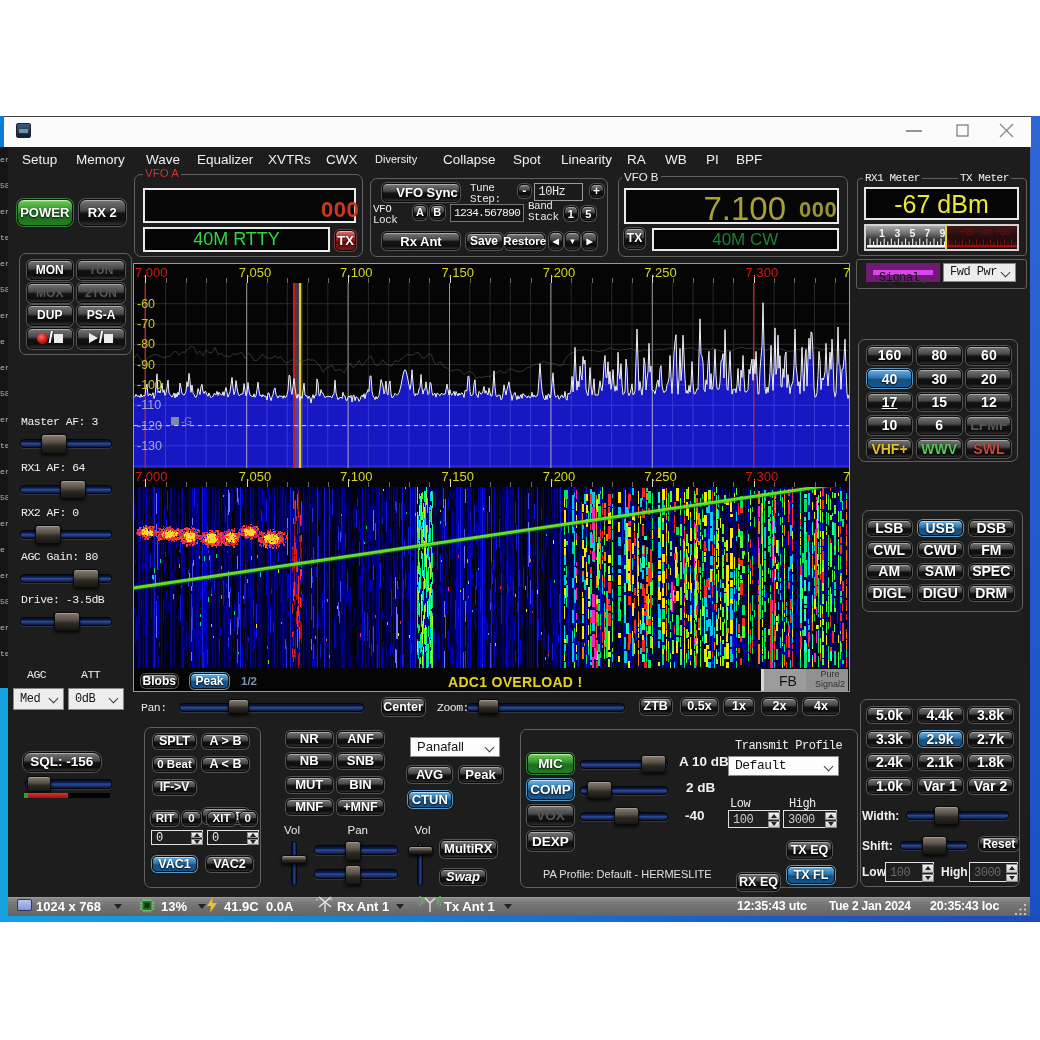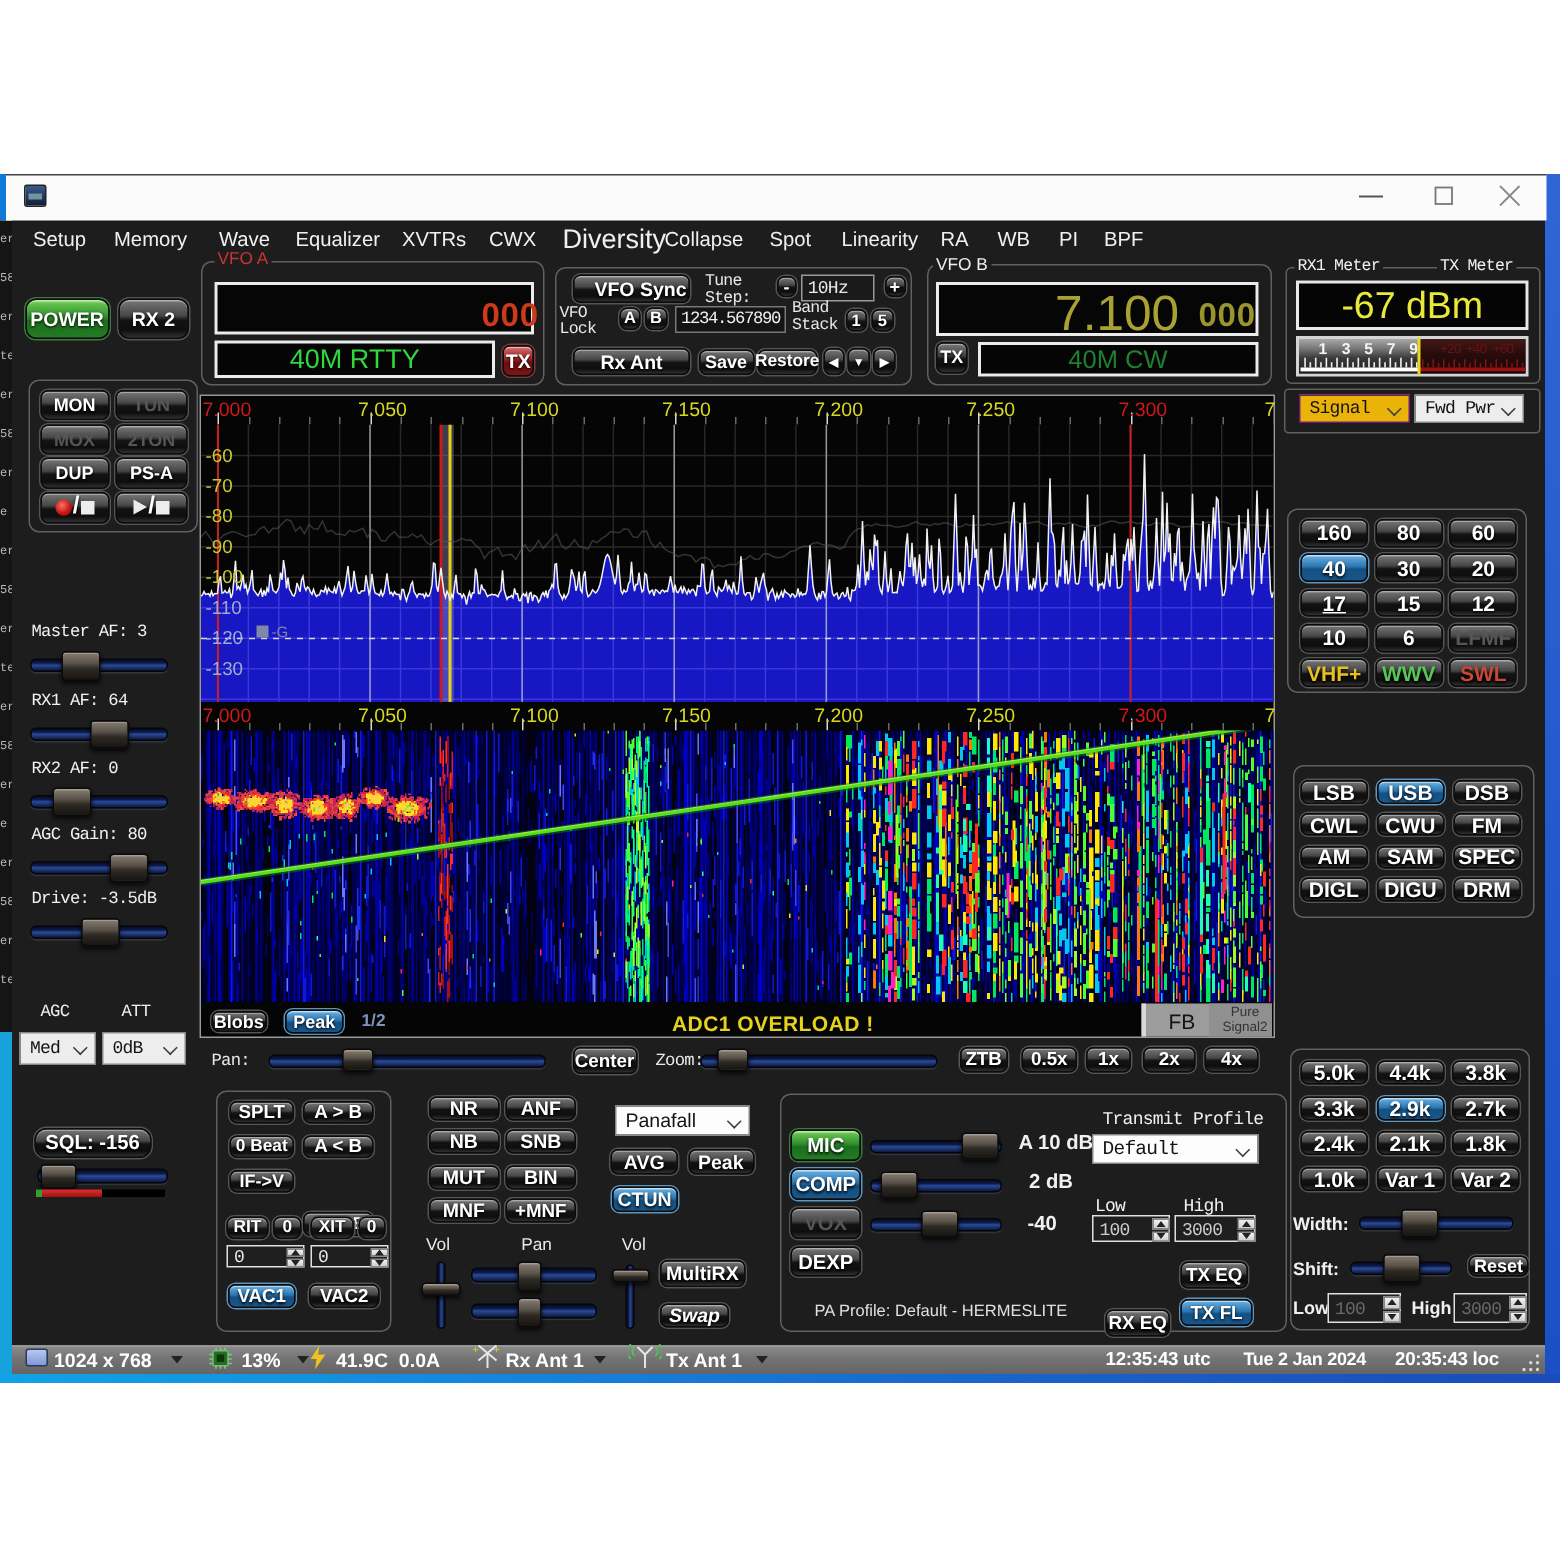--- a/index.html
+++ b/index.html
@@ -41,21 +41,21 @@
       <line x1="113" y1="6" x2="100" y2="19" stroke="#888" stroke-width="1.2"></line>
     </svg>
 <div style="left:8px;top:147px;width:1022px;height:750px;background:#1d1d1d"></div>
 <div style="left:8px;top:897px;width:1022px;height:19px;background:linear-gradient(180deg,#8a8a8a,#747474 40%,#646464);border-top:1px solid #9a9a9a"></div>
 <div class="sans" style="left:22px;top:152px;font-size:13.5px;color:#f0f0f0;line-height:15.5px;">Setup</div>
 <div class="sans" style="left:76px;top:152px;font-size:13.5px;color:#f0f0f0;line-height:15.5px;">Memory</div>
 <div class="sans" style="left:146px;top:152px;font-size:13.5px;color:#f0f0f0;line-height:15.5px;">Wave</div>
 <div class="sans" style="left:197px;top:152px;font-size:13.5px;color:#f0f0f0;line-height:15.5px;">Equalizer</div>
 <div class="sans" style="left:268px;top:152px;font-size:13.5px;color:#f0f0f0;line-height:15.5px;">XVTRs</div>
 <div class="sans" style="left:326px;top:152px;font-size:13.5px;color:#f0f0f0;line-height:15.5px;">CWX</div>
-<div class="sans" style="left:375px;top:152px;font-size:18px;color:#f0f0f0;line-height:15.5px;">Diversity</div>
+<div class="sans" style="left:375px;top:152px;font-size:11px;color:#f0f0f0;line-height:15.5px;">Diversity</div>
 <div class="sans" style="left:443px;top:152px;font-size:13.5px;color:#f0f0f0;line-height:15.5px;">Collapse</div>
 <div class="sans" style="left:513px;top:152px;font-size:13.5px;color:#f0f0f0;line-height:15.5px;">Spot</div>
 <div class="sans" style="left:561px;top:152px;font-size:13.5px;color:#f0f0f0;line-height:15.5px;">Linearity</div>
 <div class="sans" style="left:627px;top:152px;font-size:13.5px;color:#f0f0f0;line-height:15.5px;">RA</div>
 <div class="sans" style="left:665px;top:152px;font-size:13.5px;color:#f0f0f0;line-height:15.5px;">WB</div>
 <div class="sans" style="left:706px;top:152px;font-size:13.5px;color:#f0f0f0;line-height:15.5px;">PI</div>
 <div class="sans" style="left:736px;top:152px;font-size:13.5px;color:#f0f0f0;line-height:15.5px;">BPF</div>
 <div class="grp" style="left:134px;top:173.5px;width:229px;height:83.5px;"></div>
 <div class="sans" style="left:143px;top:167px;font-size:11.5px;color:#cc3333;background:#1d1d1d;padding:0 2px;line-height:13.5px;">VFO A</div>
 <div style="left:143px;top:188px;width:213px;height:35px;background:#060606;border:2px solid #ebebeb;"></div>
@@ -148,21 +148,21 @@
         <rect x="138.0" y="13.5" width="1" height="5.5" fill="#8a1010"></rect>
         <rect x="141.5" y="16" width="1" height="3" fill="#8a1010"></rect>
         <rect x="145.0" y="13.5" width="1" height="5.5" fill="#8a1010"></rect>
         <rect x="148.5" y="16" width="1" height="3" fill="#8a1010"></rect>
         <rect x="1" y="19" width="79" height="2.6" fill="#fff"></rect>
         <rect x="80" y="19" width="71" height="2.6" fill="#991111"></rect>
       </svg>
       <div style="left:79px;top:-1px;width:2px;height:25px;background:#e8d820"></div>
     </div>
 <div class="grp" style="left:856px;top:259px;width:171px;height:30px;border-radius:3px;"></div>
-<div class="mono" style="left:866px;top:263px;width:74px;height:19px;background:#eab308;border:1px solid #701a75;color:#141414;font-size:12px;line-height:17px;padding-left:6px;">Signal<span class="chev" style="right:6px;top:5px"></span></div>
+<div class="mono" style="left:866px;top:263px;width:74px;height:19px;background:#d946ef;border:7px solid #701a75;color:#141414;font-size:12px;line-height:17px;padding-left:6px;">Signal<span class="chev" style="right:6px;top:5px"></span></div>
 <div class="mono" style="left:943px;top:263px;width:73px;height:19px;background:#ededed;border:1px solid #878787;color:#141414;font-size:12px;line-height:17px;padding-left:6px;">Fwd Pwr<span class="chev" style="right:6px;top:5px"></span></div>
 <div class="grp" style="left:858px;top:339px;width:160px;height:122.5px;"></div>
 <div class="b" style="left:867px;top:346px;width:45px;height:18.5px;font-size:14px;">160</div>
 <div class="b" style="left:916.7px;top:346px;width:45px;height:18.5px;font-size:14px;">80</div>
 <div class="b" style="left:966.4px;top:346px;width:45px;height:18.5px;font-size:14px;">60</div>
 <div class="b sel" style="left:867px;top:369.4px;width:45px;height:18.5px;font-size:14px;">40</div>
 <div class="b" style="left:916.7px;top:369.4px;width:45px;height:18.5px;font-size:14px;">30</div>
 <div class="b" style="left:966.4px;top:369.4px;width:45px;height:18.5px;font-size:14px;">20</div>
 <div class="b" style="left:867px;top:392.7px;width:45px;height:18.5px;font-size:14px;text-decoration:underline;">17</div>
 <div class="b" style="left:916.7px;top:392.7px;width:45px;height:18.5px;font-size:14px;">15</div>

